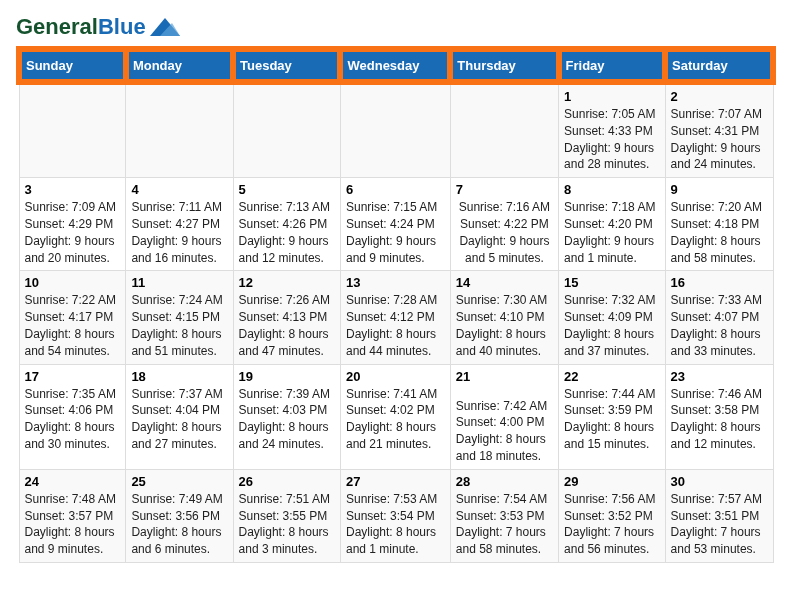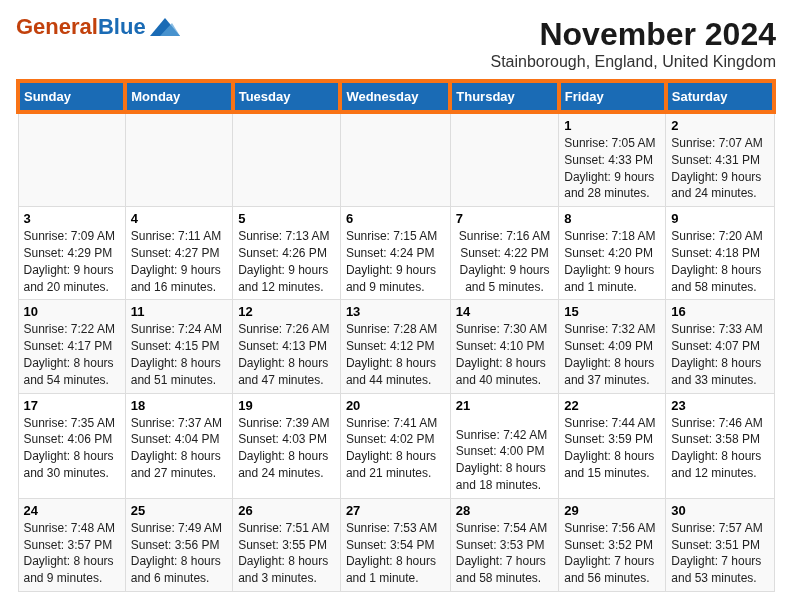--- a/index.html
+++ b/index.html
@@ -20,21 +20,21 @@
       display: flex;
       flex-direction: column;
       align-items: flex-start;
     }
     .logo-text {
       font-size: 22px;
       font-weight: bold;
       color: #1a1a1a;
       line-height: 1;
     }
-    .logo-text span.general { color: #c2410c; }
+    .logo-text span.general { color: #14532d; }
     .logo-text span.blue { color: #1a6bb5; margin-top: 24px; }
     .logo-icon {
       width: 30px;
       height: 18px;
       margin-left: 4px;
     }
     .logo-row {
       display: flex;
       align-items: center;
     }
@@ -58,21 +58,21 @@
     }
     thead tr {
       background-color: #1a6bb5;
       color: #fff;
     }
     thead th {
       padding: 6px 4px;
       text-align: left;
       font-size: 13px;
       font-weight: bold;
-      border: 4px solid #f97316;
+      border: 6px solid #f97316;
     }
     tbody tr {
       border-bottom: 1px solid #ccc;
     }
     tbody td {
       vertical-align: top;
       padding: 4px 5px;
       border: 1px solid #ddd;
       width: 113px;
       min-height: 80px;
@@ -107,24 +107,20 @@
     <div class="logo-row">
       <span class="logo-text">
         <span class="general">General</span><span class="blue">Blue</span>
       </span>
       <svg class="logo-icon" viewBox="0 0 30 18" xmlns="http://www.w3.org/2000/svg">
         <polygon points="0,18 15,0 30,18" fill="#1a6bb5"></polygon>
         <polygon points="10,18 22,5 30,18" fill="#5ba3d9" opacity="0.7"></polygon>
       </svg>
     </div>
   </div>
-  <div class="title-area">
-    <h1>November 2024</h1>
-    <h2>Stainborough, England, United Kingdom</h2>
-  </div>
 </div>
 
 <table>
   <thead>
     <tr>
     <th>Sunday</th>
         <th>Monday</th>
         <th>Tuesday</th>
         <th>Wednesday</th>
         <th>Thursday</th>

